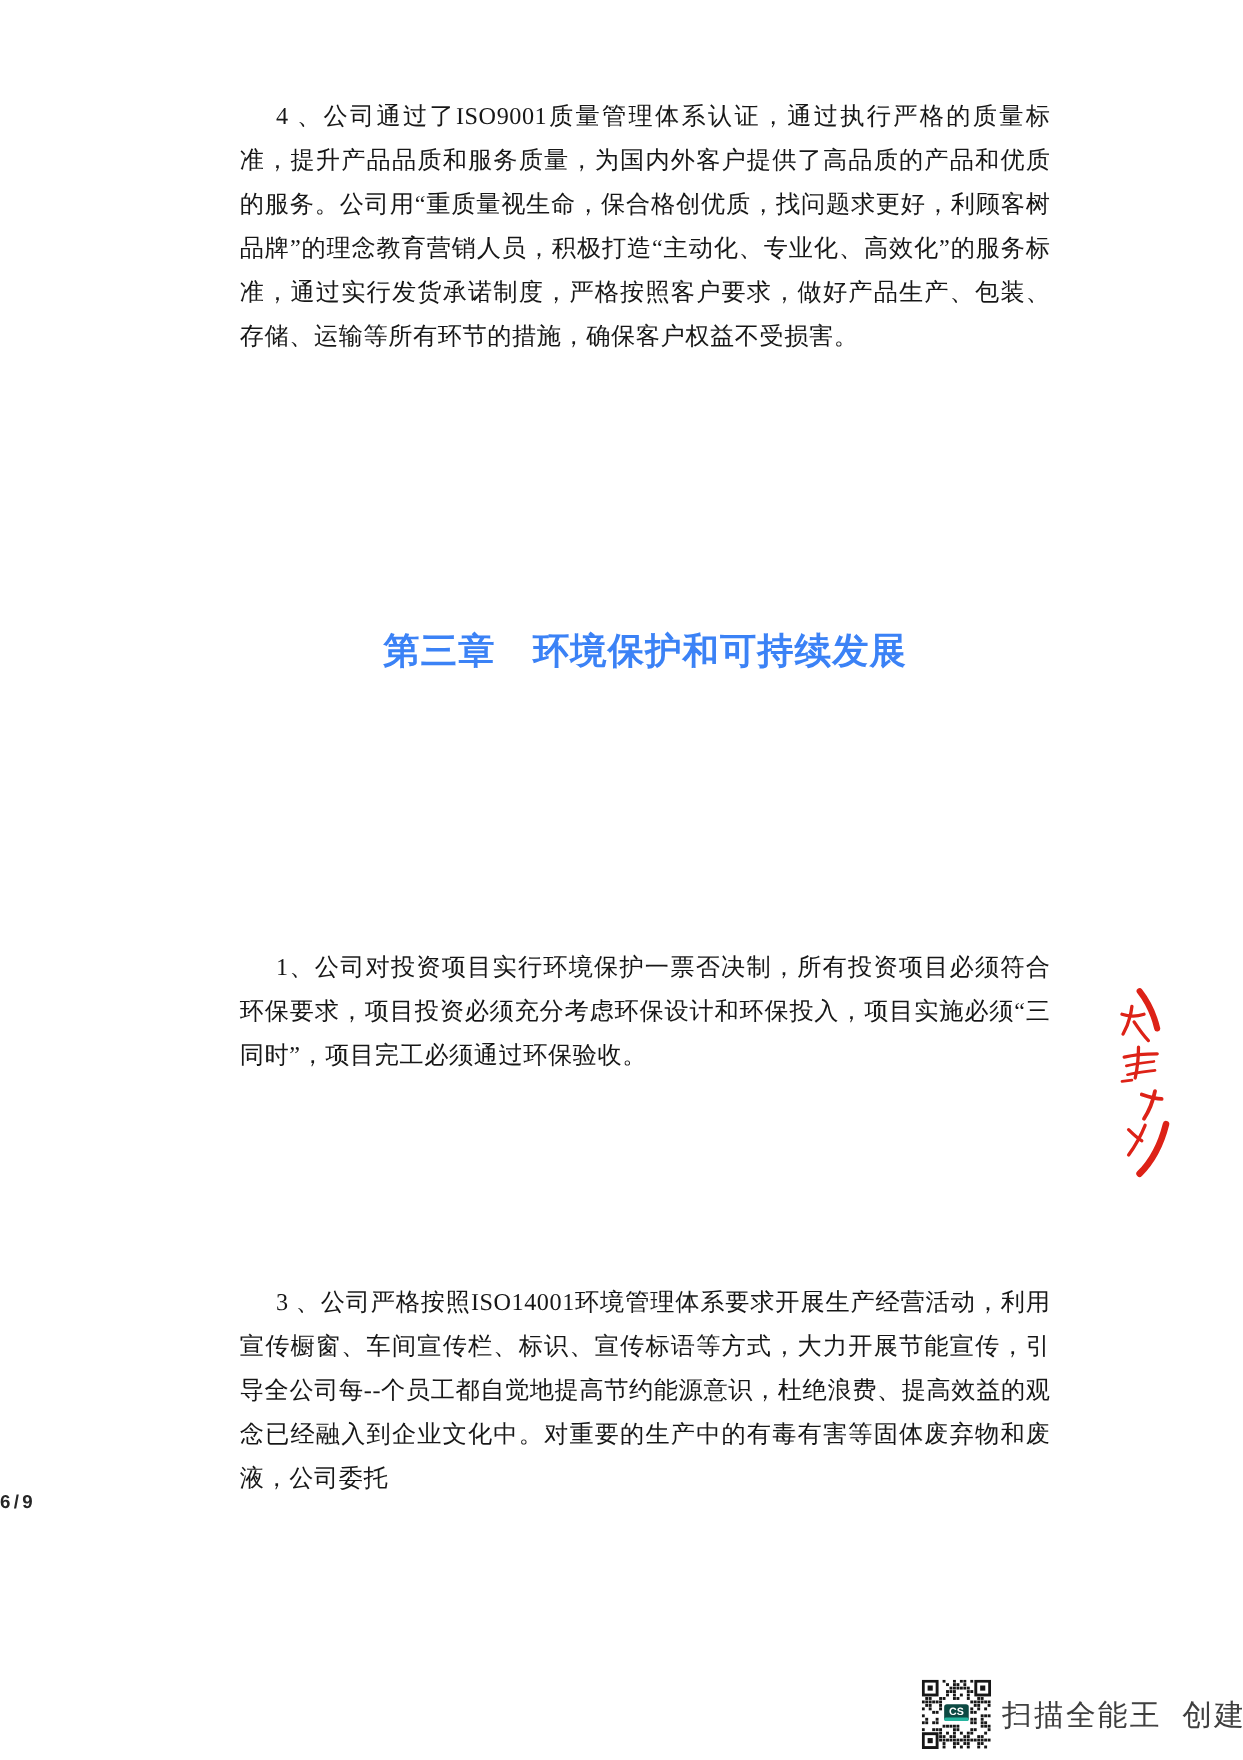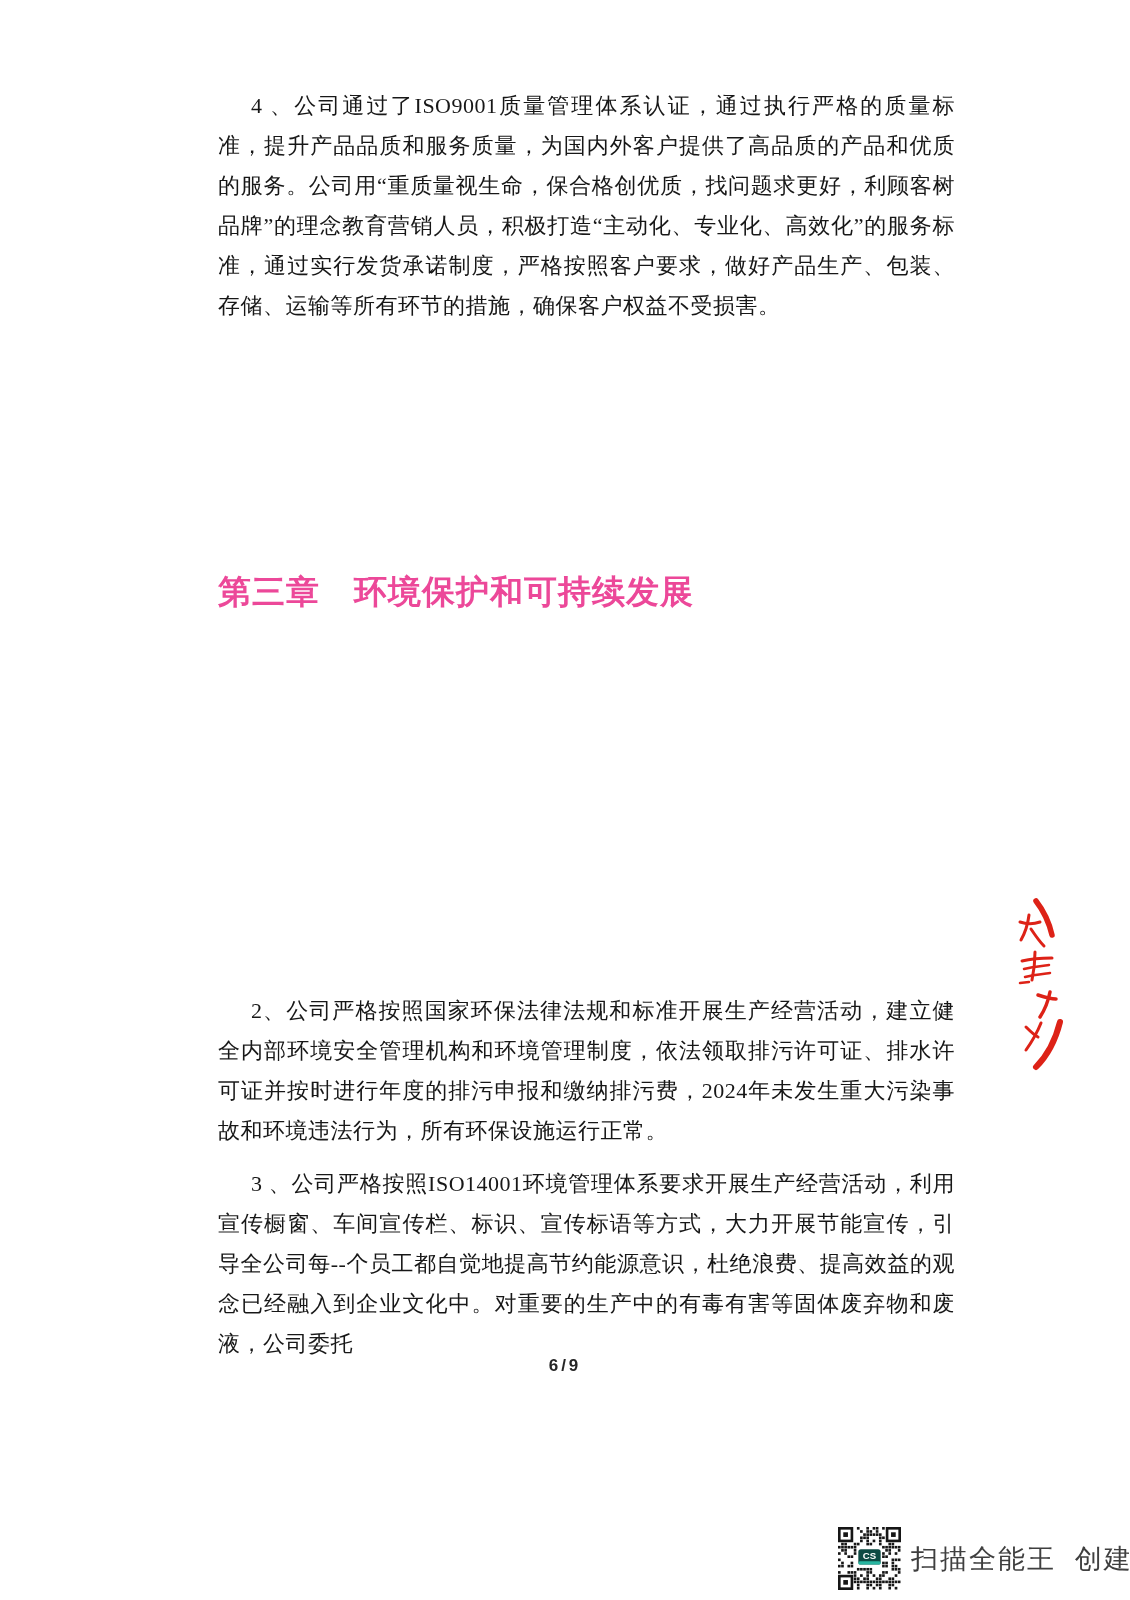--- a/index.html
+++ b/index.html
@@ -23,29 +23,28 @@
     letter-spacing:.5px;
     color:#171717;
   }
   .chapter-heading{
     position:absolute;
     left:218px;width:737px;
     top:570px;
     margin:0;
     font-size:33px;
     font-weight:700;
-    text-align:left;
+    text-align:center;
     letter-spacing:1px;
-    color:#ec4899;
+    color:#3b82f6;
   }
   .page-number{
     position:absolute;
     left:0;width:1130px;
     top:1356px;
-    text-align:center;
     font-family:"Liberation Sans","DejaVu Sans",sans-serif;
     font-size:17px;
     font-weight:700;
     letter-spacing:3px;
     color:#262626;
   }
   .stamp{
     position:absolute;
     left:998px;top:895px;
     width:70px;height:180px;
@@ -68,21 +67,21 @@
 </style>
 </head>
 <body>
 
 <div class="page">
 
   <p class="para" style="top:86px">4 、公司通过了ISO9001质量管理体系认证，通过执行严格的质量标准，提升产品品质和服务质量，为国内外客户提供了高品质的产品和优质的服务。公司用“重质量视生命，保合格创优质，找问题求更好，利顾客树品牌”的理念教育营销人员，积极打造“主动化、专业化、高效化”的服务标准，通过实行发货承诺制度，严格按照客户要求，做好产品生产、包装、存储、运输等所有环节的措施，确保客户权益不受损害。</p>
 
   <h1 class="chapter-heading">第三章　环境保护和可持续发展</h1>
 
-  <p class="para" style="top:991px">2、公司严格按照国家环保法律法规和标准开展生产经营活动，建立健全内部环境安全管理机构和环境管理制度，依法领取排污许可证、排水许可证并按时进行年度的排污申报和缴纳排污费，2024年未发生重大污染事故和环境违法行为，所有环保设施运行正常。</p>
+  <p class="para" style="top:859px">1、公司对投资项目实行环境保护一票否决制，所有投资项目必须符合环保要求，项目投资必须充分考虑环保设计和环保投入，项目实施必须“三同时”，项目完工必须通过环保验收。</p>
   <p class="para" style="top:1164px">3 、公司严格按照ISO14001环境管理体系要求开展生产经营活动，利用宣传橱窗、车间宣传栏、标识、宣传标语等方式，大力开展节能宣传，引导全公司每--个员工都自觉地提高节约能源意识，杜绝浪费、提高效益的观念已经融入到企业文化中。对重要的生产中的有毒有害等固体废弃物和废液，公司委托</p>
 
   <div class="page-number">6/9</div>
 
   <svg class="stamp" viewBox="0 0 70 180" aria-hidden="true">
     <g fill="none" stroke-linecap="round" stroke="#dd2217">
       <path d="M38,6 C45,15 51,27 54,40" stroke-width="5.5"></path>
       <path d="M22,27 C28,29 36,29 42,27" stroke-width="3"></path>
       <path d="M31,20 C30,28 27,38 23,45" stroke-width="3"></path>
       <path d="M33,34 C37,40 41,46 46,51" stroke-width="3"></path>

